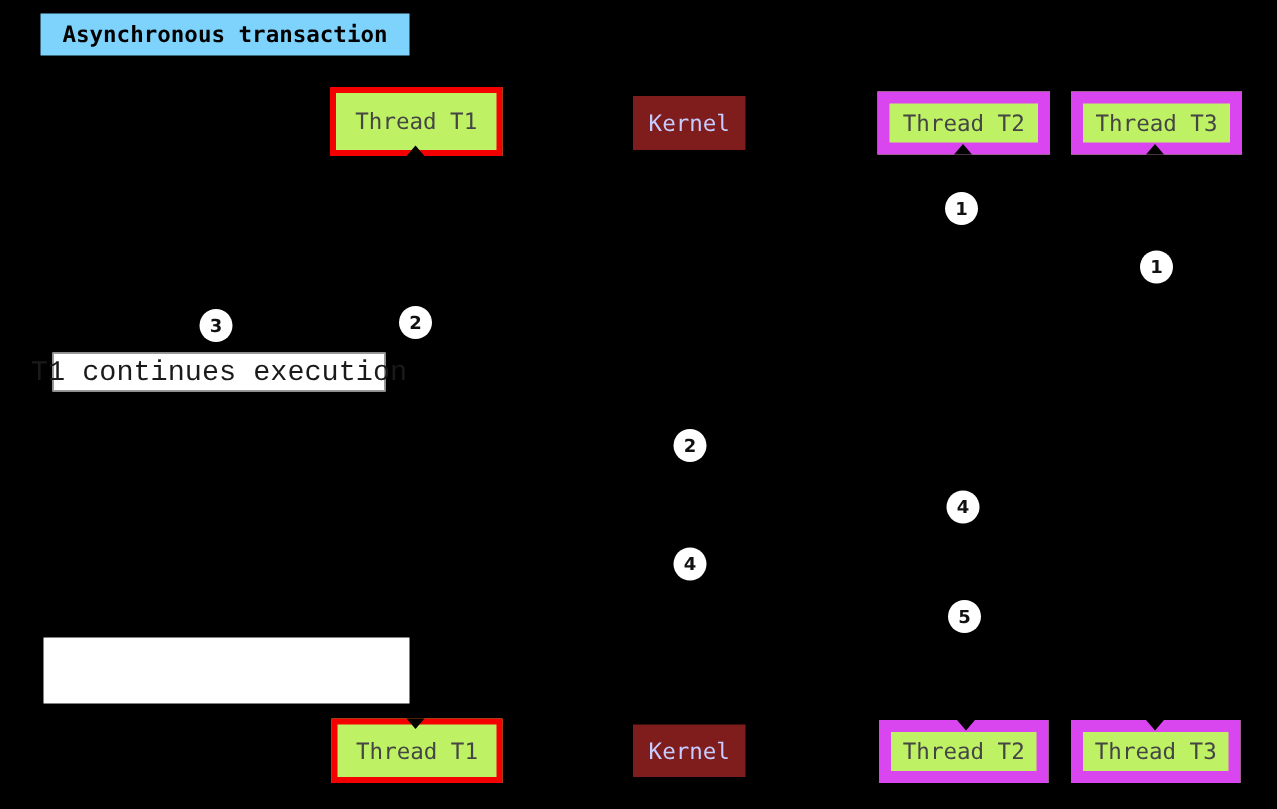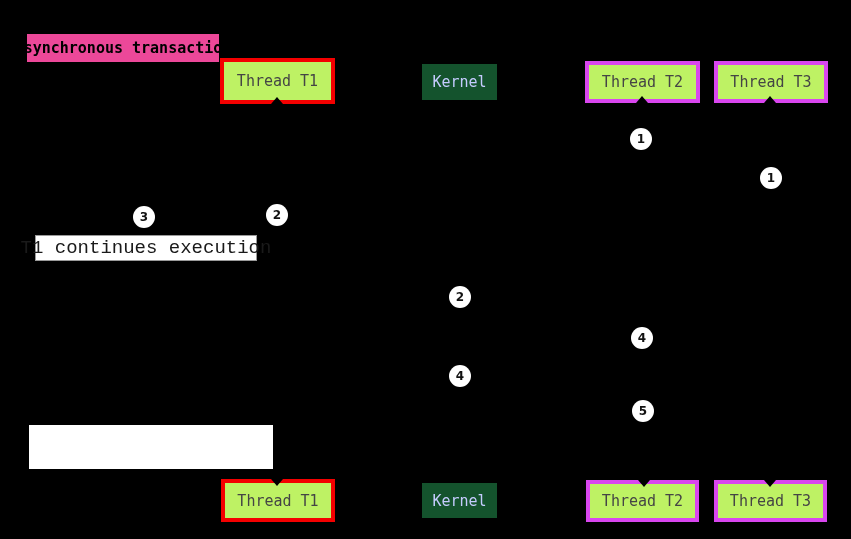--- a/index.html
+++ b/index.html
@@ -2,24 +2,24 @@
 <html><head>
 <meta charset="utf-8">
 <style>
   html,body{margin:0;padding:0;background:#000;}
   .stage{position:relative;width:851px;height:539px;background:#000;overflow:hidden;
          font-family:"DejaVu Sans Mono",monospace;}
   .pbox{position:absolute;box-sizing:border-box;background:#bef264;
         display:flex;align-items:center;justify-content:center;
         font-size:15px;color:#454545;white-space:nowrap;}
   .b-red{border:4px solid #f40000;}
-  .b-blue{border:4px solid #d946ef;}
-  .b-solid{background:#14532d;color:#c6ccff;border:none;}
-  .title-box{position:absolute;left:27px;top:34px;width:192px;height:28px;
-        background:#ec4899;color:#000;font-weight:bold;font-size:15px;
+  .b-blue{border:8px solid #d946ef;}
+  .b-solid{background:#7f1d1d;color:#c6ccff;border:none;}
+  .title-box{position:absolute;left:27px;top:9px;width:246px;height:28px;
+        background:#7dd3fc;color:#000;font-weight:bold;font-size:15px;
         display:flex;align-items:center;justify-content:center;white-space:nowrap;}
   .note{position:absolute;background:#fff;color:#1a1a1a;
         font-family:"Liberation Mono",monospace;font-size:19px;
         display:flex;align-items:center;justify-content:center;
         box-sizing:border-box;white-space:nowrap;}
   .note-bordered{border:1px solid #9a9a9a;}
   .marker{position:absolute;width:22px;height:22px;border-radius:50%;
         background:#fff;color:#111;font-size:12px;font-weight:bold;
         font-family:"DejaVu Sans",sans-serif;
         display:flex;align-items:center;justify-content:center;}

